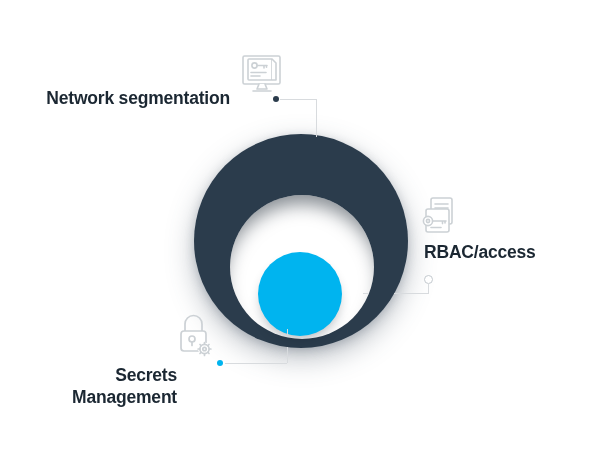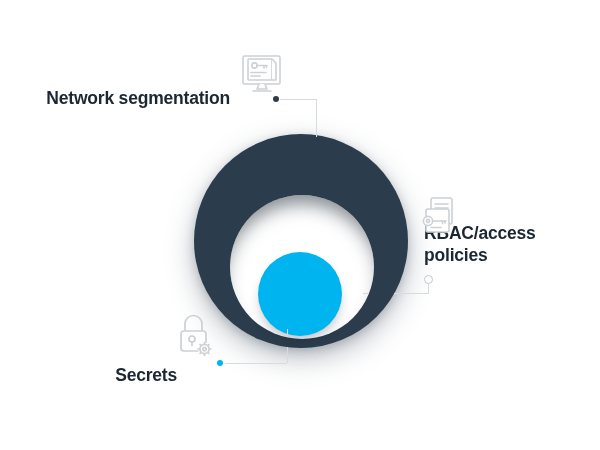--- a/index.html
+++ b/index.html
@@ -57,21 +57,21 @@
     position: absolute;
     font-weight: 700;
     font-size: 17.5px;
     line-height: 22px;
     letter-spacing: -0.2px;
     color: #1b2732;
     white-space: nowrap;
     z-index: 5;
   }
   .label-network { right: 334px; top: 87px;  text-align: right; }
-  .label-rbac    { left: 424px;  top: 222px; text-align: left;  }
+  .label-rbac    { left: 424px;  top: 241px; text-align: left;  }
   .label-secrets { right: 387px; top: 364px; text-align: right; }
 
   
   .icon { position: absolute; z-index: 5; }
   .icon svg { display: block; }
   .icon-network { left: 239px; top: 50px; }
   .icon-rbac    { left: 419px; top: 196px; }
   .icon-secrets { left: 171px; top: 311px; }
 </style>
 </head>
@@ -95,24 +95,24 @@
   <div class="dot sec-dot"></div>
   <div class="cline sec-hline"></div>
   <div class="cline sec-vline-a"></div>
   <div class="cline sec-vline-b"></div>
 
   <div class="label label-network">
     <div>Network segmentation</div>
   </div>
   <div class="label label-rbac">
     <div>RBAC/access</div>
-    <div>policies</div>
   </div>
   <div class="label label-secrets">
     <div>Secrets</div>
+    <div>Management</div>
   </div>
 
   <div class="icon icon-network">
     <svg width="46" height="45" viewBox="0 0 46 45" fill="none" stroke="#ccd1d5" stroke-width="1.6" stroke-linecap="round" stroke-linejoin="round">
       <rect x="4" y="6" width="37" height="28" rx="1.5" fill="#ffffff"></rect>
       <rect x="9" y="9" width="24" height="21" rx="1" fill="#ffffff"></rect>
       <path d="M33 9 l4 4 v17 h-4" fill="#ffffff"></path>
       <circle cx="15.5" cy="15.5" r="2.6" fill="#ffffff"></circle>
       <path d="M18.1 15.5 H28 M25 15.5 v2.4 M27.5 15.5 v1.8"></path>
       <path d="M12 22.5 H27 M12 26 H21"></path>

